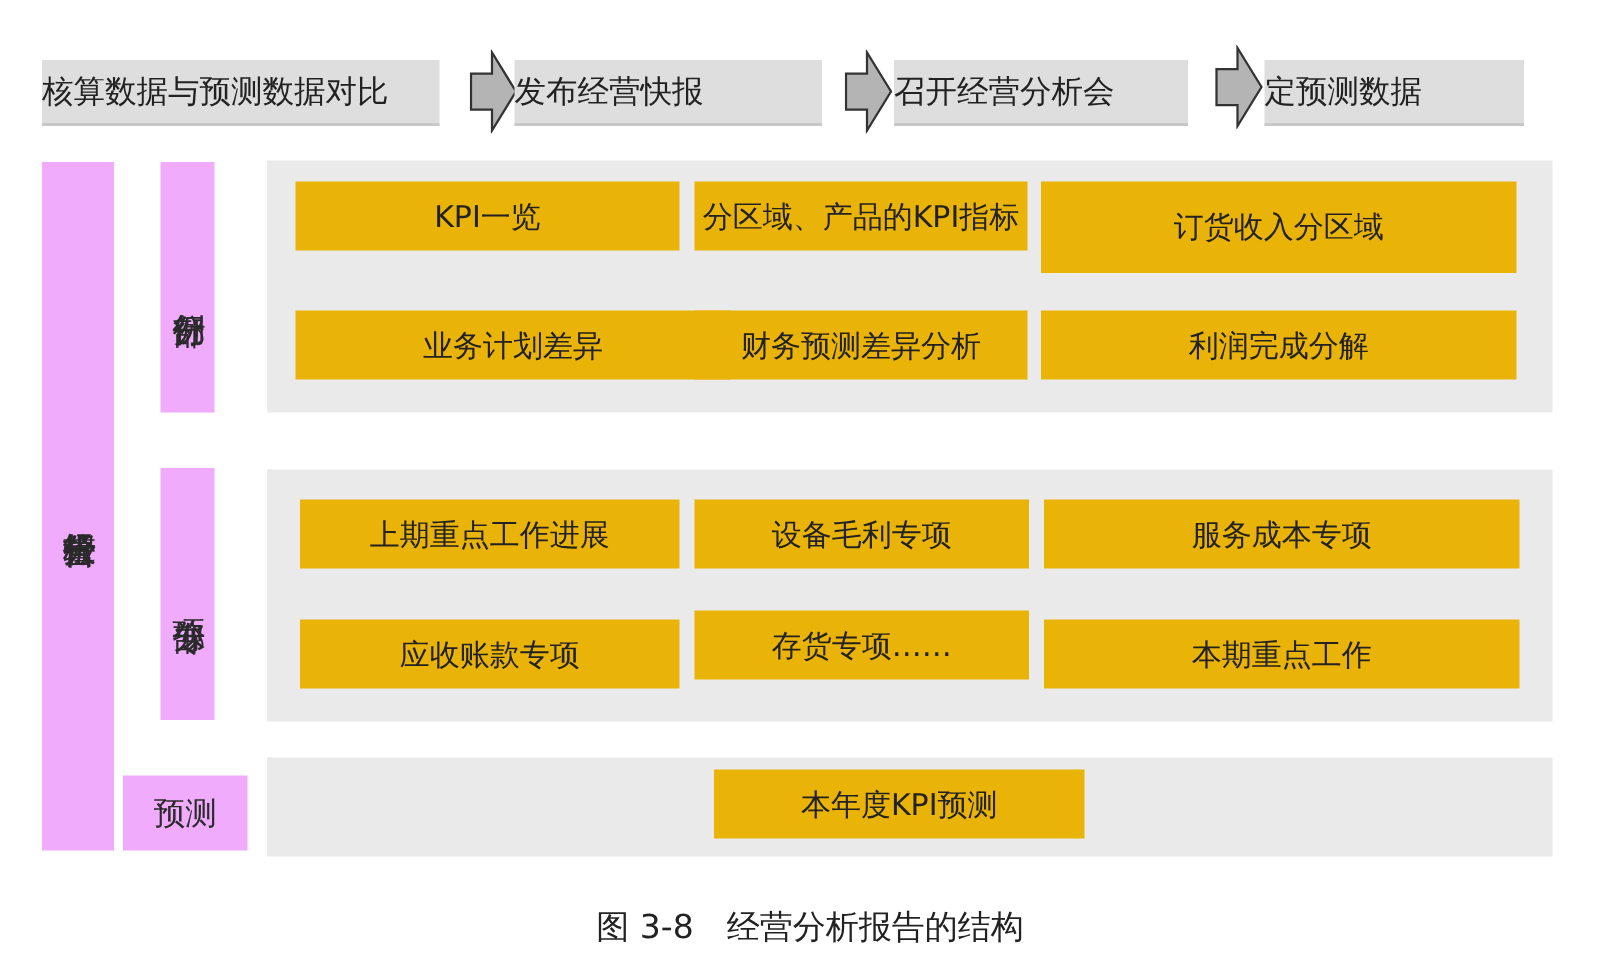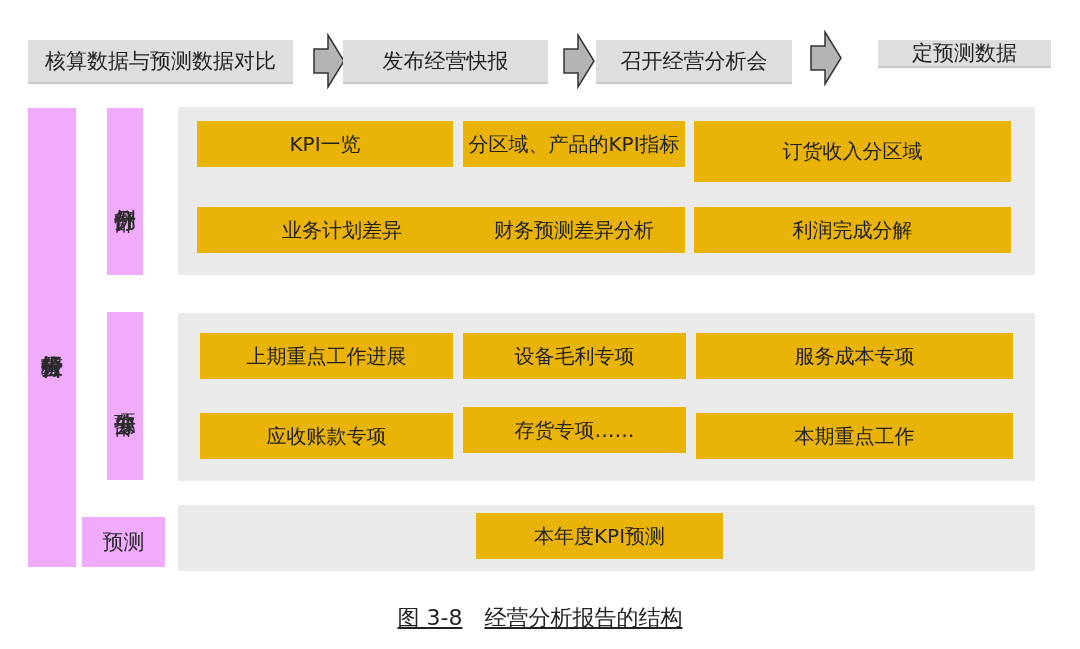--- a/index.html
+++ b/index.html
@@ -1,27 +1,27 @@
 <!DOCTYPE html>
 <html><head>
 <meta charset="utf-8">
 <style>
   html, body { margin: 0; padding: 0; background: #ffffff; }
   body { width: 1080px; height: 649px; position: relative; overflow: hidden;
          font-family: "DejaVu Sans", "Liberation Sans", sans-serif; color: #222; }
   .abs { position: absolute; box-sizing: border-box; }
   .flow-box { background: #dedede; border-bottom: 2px solid #c8c8c8; display: flex;
-              align-items: center; justify-content: center; font-size: 21px; color: #222; }
+              align-items: center; justify-content: flex-start; font-size: 21px; color: #222; }
   .arrow { width: 32px; height: 56px; }
   .vbar { background: #f0abfc; display: flex; align-items: center; justify-content: center; }
   .vtext { writing-mode: vertical-rl; text-orientation: upright; font-size: 22px; color: #2a2a2a; letter-spacing: 0; line-height: 1; }
   .panel { background: #eaeaea; }
   .cell { background: #eab308; display: flex; align-items: center; justify-content: center;
           font-size: 20px; color: #222; font-family: "DejaVu Sans", "Liberation Serif", sans-serif; }
-  .caption { font-size: 22px; color: #222; text-align: center; text-decoration: underline; }
+  .caption { font-size: 22px; color: #222; text-align: center; }
 </style>
 </head>
 <body>
 
 <div class="abs flow-box" style="left:28px;top:40px;width:265px;height:44px;">
   <span>核算数据与预测数据对比</span>
 </div>
 <svg class="abs arrow" style="left:313px;top:33px;" viewBox="0 0 32 56">
   <polygon points="1,16 15,16 15,2 31,28 15,54 15,40 1,40" fill="#b4b4b4" stroke="#333" stroke-width="1.5"></polygon>
 </svg>
@@ -30,21 +30,21 @@
 </div>
 <svg class="abs arrow" style="left:563px;top:33px;" viewBox="0 0 32 56">
   <polygon points="1,16 15,16 15,2 31,28 15,54 15,40 1,40" fill="#b4b4b4" stroke="#333" stroke-width="1.5"></polygon>
 </svg>
 <div class="abs flow-box" style="left:596px;top:40px;width:196px;height:44px;">
   <span>召开经营分析会</span>
 </div>
 <svg class="abs arrow" style="left:810px;top:30px;" viewBox="0 0 32 56">
   <polygon points="1,16 15,16 15,2 31,28 15,54 15,40 1,40" fill="#b4b4b4" stroke="#333" stroke-width="1.5"></polygon>
 </svg>
-<div class="abs flow-box" style="left:843px;top:40px;width:173px;height:28px;margin-left:35px;">
+<div class="abs flow-box" style="left:843px;top:40px;width:173px;height:44px;">
   <span>定预测数据</span>
 </div>
 
 <div class="abs vbar" style="left:28px;top:108px;width:48px;height:459px;">
   <span class="vtext">经营分析报告</span>
 </div>
 
 <div class="abs vbar" style="left:107px;top:108px;width:36px;height:167px;">
   <span class="vtext">例行部分</span>
 </div>

